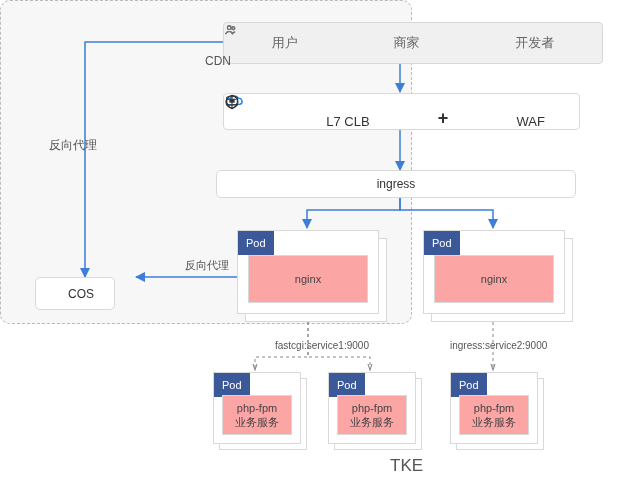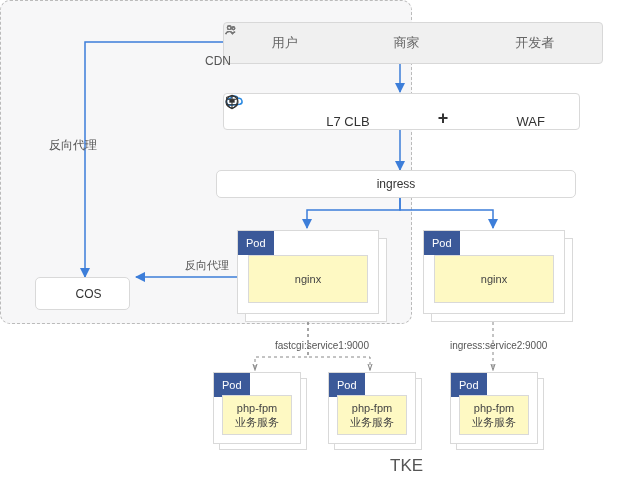--- a/index.html
+++ b/index.html
@@ -9,21 +9,21 @@
   .rbox{border-radius:5px;}
   .dashed{border:1px dashed #bbb;background:#f7f7f8;border-radius:10px;}
   .topbar{position:absolute;background:#f0f0f0;border:1px solid #d8d8d8;border-radius:4px;display:flex;align-items:center;justify-content:space-around;color:#666;font-size:13px;box-sizing:border-box;}
   .topbar .item{display:flex;align-items:center;gap:6px;}
   .midrow{position:absolute;background:#fff;border:1px solid #d9d9d9;border-radius:4px;display:flex;align-items:center;justify-content:space-around;font-size:13px;color:#333;}
   .midrow .mitem{display:flex;align-items:center;gap:6px;}
   .podlabel{position:absolute;background:#3b5999;color:#fff;font-size:11px;padding:6px 8px;top:0;left:0;}
   .stack{position:absolute;}
   .stack .back{position:absolute;background:#fff;border:1px solid #d9d9d9;box-sizing:border-box;}
   .stack .front{position:absolute;background:#fff;border:1px solid #d9d9d9;box-sizing:border-box;}
-  .stack .inner{position:absolute;background:#fef9c3;border:1px solid #d9d9d9;box-sizing:border-box;display:flex;flex-direction:column;align-items:center;justify-content:center;font-size:11px;color:#444;line-height:1.3;}
+  .stack .inner{position:absolute;background:#fca5a5;border:1px solid #d9d9d9;box-sizing:border-box;display:flex;flex-direction:column;align-items:center;justify-content:center;font-size:11px;color:#444;line-height:1.3;}
   .label{position:absolute;font-size:17px;color:#555;}
   .plus{font-size:18px;font-weight:bold;}
   .phicon{width:14px;height:14px;}
 </style>
 </head>
 <body>
 <div id="stage">
 
 <svg width="630" height="500">
   <defs>
@@ -104,21 +104,21 @@
     <svg width="16" height="16" viewBox="0 0 24 24" fill="none" stroke="#333" stroke-width="1.6">
           <path d="M12 2l8 3v6c0 5-3.5 9-8 11-4.5-2-8-6-8-11V5z"></path>
           <rect x="8" y="8" width="8" height="5" fill="#333" stroke="none"></rect>
         </svg>
     <span>WAF</span>
   </span>
 </div>
 
 <div class="label" style="left:49px;top:137px;font-size:12px;">反向代理</div>
 
-<div class="box rbox" style="left:35px;top:277px;width:95px;height:33px;padding-left:12px;">
+<div class="box rbox" style="left:35px;top:277px;width:80px;height:33px;padding-left:12px;">
   <span>COS</span>
 </div>
 
 <div class="label" style="left:145px;top:258px;font-size:11px;margin-left:40px;">反向代理</div>
 
 <div class="box rbox" style="left:216px;top:170px;width:360px;height:28px;">
   <span>ingress</span>
 </div>
 
 <div class="stack" style="left:237px;top:230px;width:150px;height:92px;">

